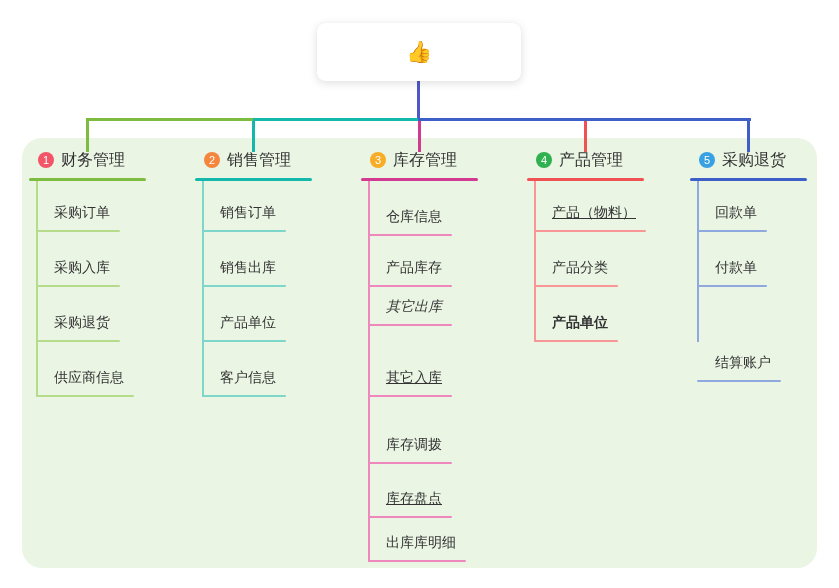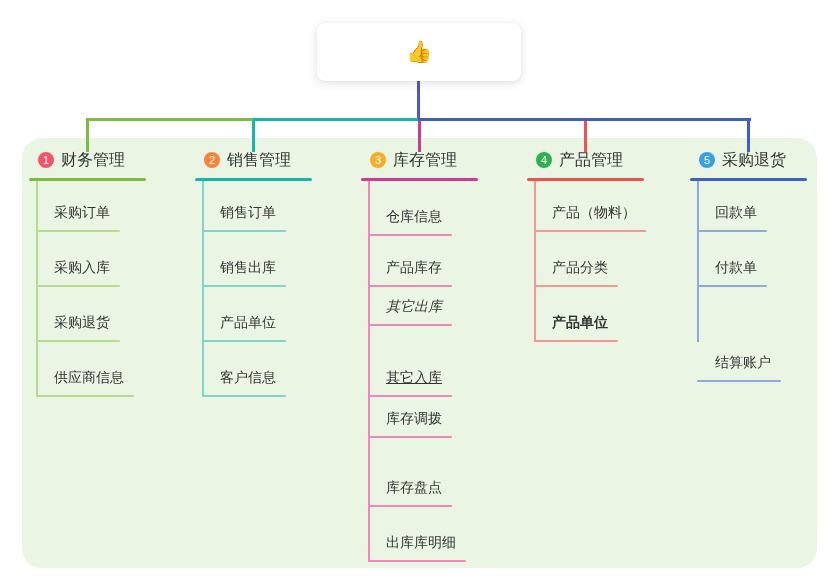--- a/index.html
+++ b/index.html
@@ -158,47 +158,47 @@
   <div class="child" style="top: 148px; font-style: italic;">
     <div class="child-label">其它出库</div>
     <div class="child-underline" style="background: rgb(238, 135, 188);"></div>
   </div>
 
   <div class="child" style="top: 219px; text-decoration: underline;">
     <div class="child-label">其它入库</div>
     <div class="child-underline" style="background: rgb(238, 135, 188);"></div>
   </div>
 
-  <div class="child" style="top: 260px;">
+  <div class="child" style="top: 286px;">
     <div class="child-label">库存调拨</div>
     <div class="child-underline" style="background: rgb(238, 135, 188);"></div>
   </div>
 
-  <div class="child" style="top: 329px;">
+  <div class="child" style="top: 340px; text-decoration: underline;">
     <div class="child-label">库存盘点</div>
     <div class="child-underline" style="background: rgb(238, 135, 188);"></div>
   </div>
 
   <div class="child" style="top: 384px;">
     <div class="child-label">出库库明细</div>
     <div class="child-underline" style="background: rgb(238, 135, 188);"></div>
   </div>
 </div>
 
   <div class="branch" style="left: 527px;">
     <div class="branch-header">
       <div class="branch-header-row">
         <span class="badge" style="background: rgb(47, 177, 79);">4</span>
         <span class="branch-title">产品管理</span>
       </div>
       <div class="branch-underline" style="background: rgb(240, 81, 82);"></div>
     </div>
     <div class="trunk" style="background: rgb(247, 150, 148); height: 161px;"></div>
 
-  <div class="child" style="top: 54px;">
+  <div class="child" style="top: 54px; text-decoration: underline;">
     <div class="child-label">产品（物料）</div>
     <div class="child-underline" style="background: rgb(247, 150, 148);"></div>
   </div>
 
   <div class="child" style="top: 109px;">
     <div class="child-label">产品分类</div>
     <div class="child-underline" style="background: rgb(247, 150, 148);"></div>
   </div>
 
   <div class="child" style="top: 164px; font-weight: bold;">

